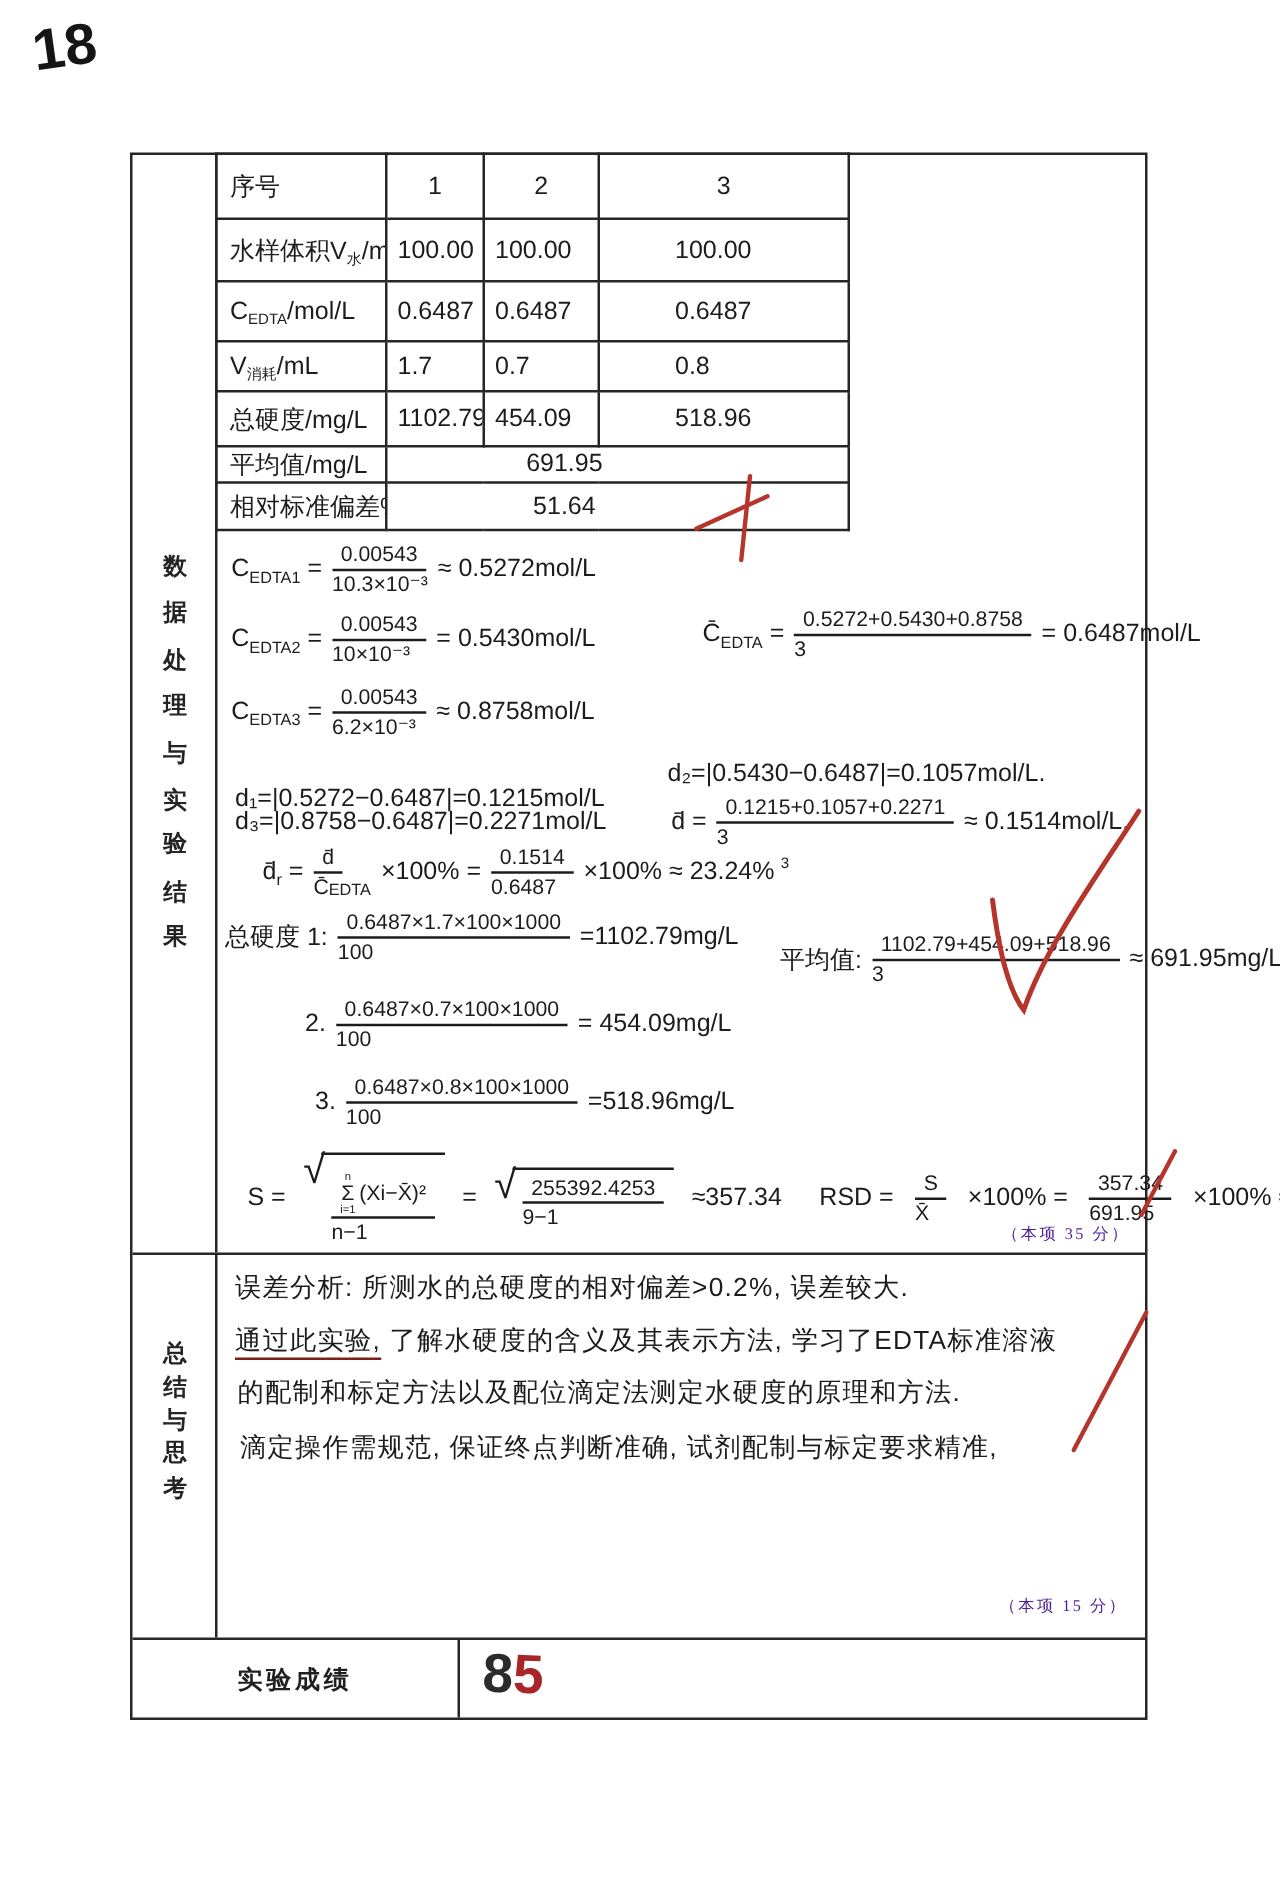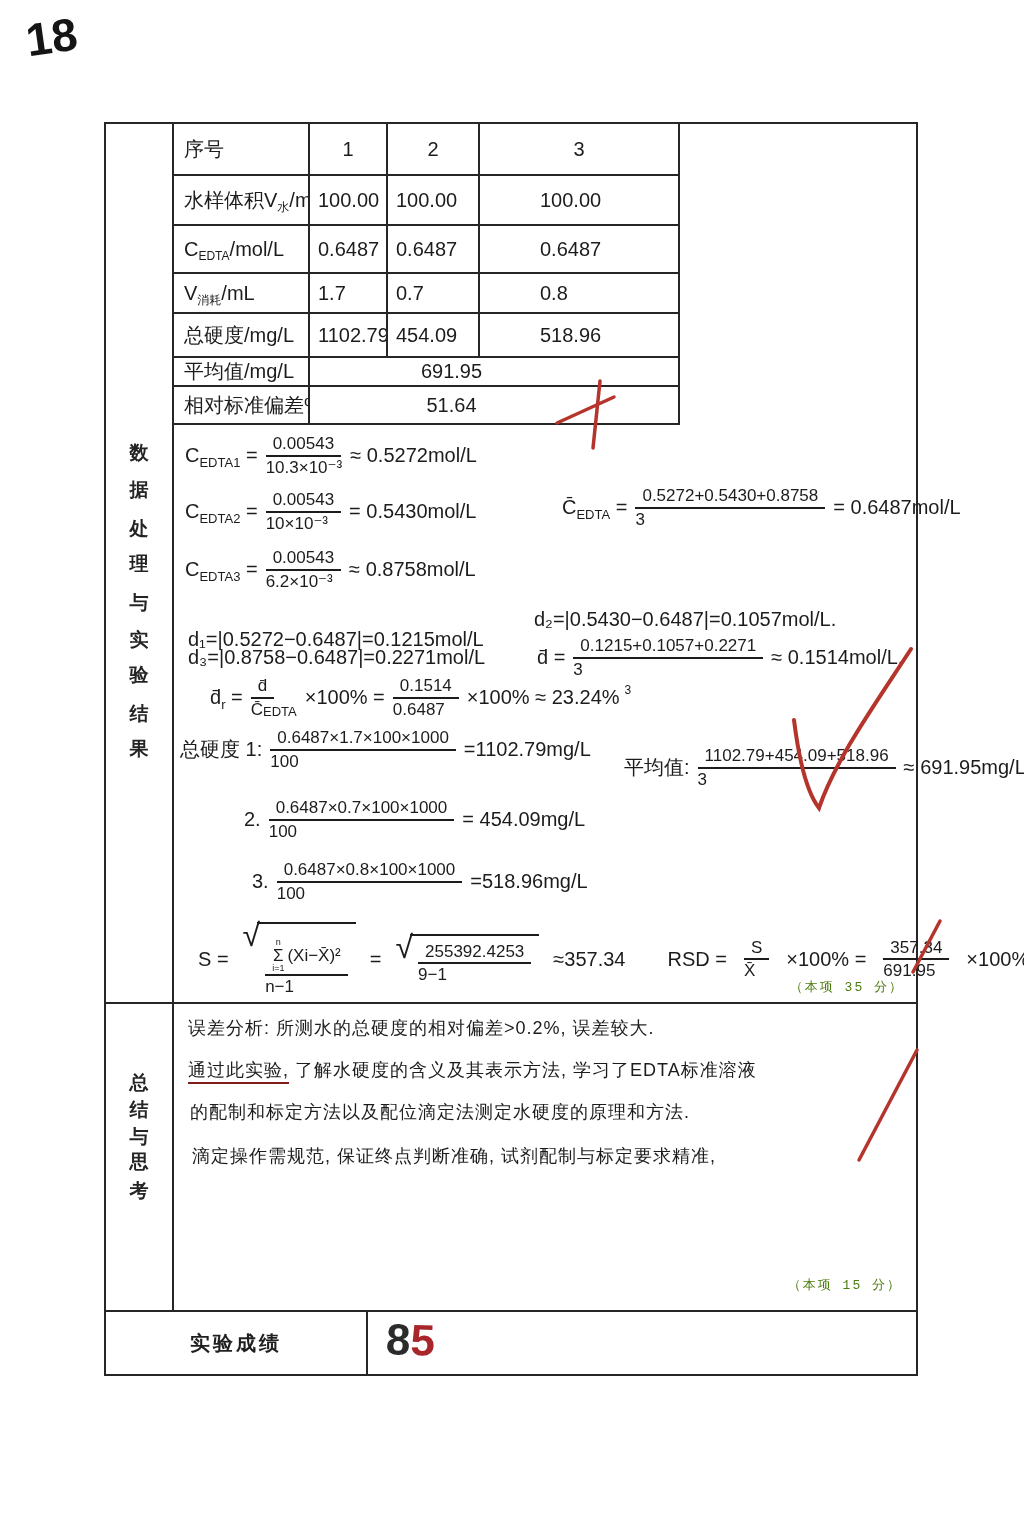--- a/index.html
+++ b/index.html
@@ -41,24 +41,24 @@
   .frac .den{padding-top:1px}
   .nrow{display:inline-flex;align-items:center}
   .sub{font-size:13px;position:relative;top:5px}
   .sup{font-size:12px;position:relative;top:-8px}
   .sqrt{display:inline-flex;align-items:flex-start}
   .sqrt .rad{font-size:1.6em;line-height:0.85;margin-right:-3px}
   .sqrt .body{border-top:2px solid #1c1c1c;padding:3px 5px 0}
   .bigop{display:inline-flex;flex-direction:column;align-items:center;line-height:1;
          font-size:9px;margin-right:3px}
   .bigop .op{font-size:17px}
-  .hwline{position:absolute;font-size:18px;white-space:nowrap;letter-spacing:1px}
+  .hwline{position:absolute;font-size:21px;white-space:nowrap;letter-spacing:1px}
   .uline{border-bottom:2px solid #7f1d1d;padding-bottom:2px}
-  .printed{position:absolute;font-family:Liberation Mono, monospace;
-           font-size:13px;color:#4d7c0f;letter-spacing:2px}
+  .printed{position:absolute;font-family:Liberation Serif, serif;
+           font-size:13px;color:#4c1d95;letter-spacing:2px}
   
   .gradelab{width:260px;border-right:2px solid #262626;display:flex;align-items:center;
             justify-content:center;font-weight:700;font-size:20px;letter-spacing:3px;
             color:#1f1f1f}
   .gradecell{flex:1;display:flex;align-items:flex-start;padding:2px 0 0 18px}
   .grade{font-size:44px;font-weight:600;transform:rotate(2deg);line-height:1.2}
   .g1{color:#2b2b2b}
   .g2{color:#a8262a}
   svg.marks{position:absolute;left:0;top:0;pointer-events:none}
 </style>
@@ -244,21 +244,21 @@
           </span>
         <span>=</span>
         <span class="sqrt">
             <span class="rad">√</span>
             <span class="body"><span class="frac">
                 <span class="num">255392.4253</span>
                 <span class="den">9−1</span>
               </span></span>
           </span>
         <span>≈357.34</span>
-        <span style="margin-left:28px">RSD =</span>
+        <span style="margin-left:16px">RSD =</span>
         <span class="frac">
             <span class="num">S</span>
             <span class="den">X̄</span>
           </span>
         <span>×100% =</span>
         <span class="frac">
             <span class="num">357.34</span>
             <span class="den">691.95</span>
           </span>
         <span>×100% ≈51.64%</span>

